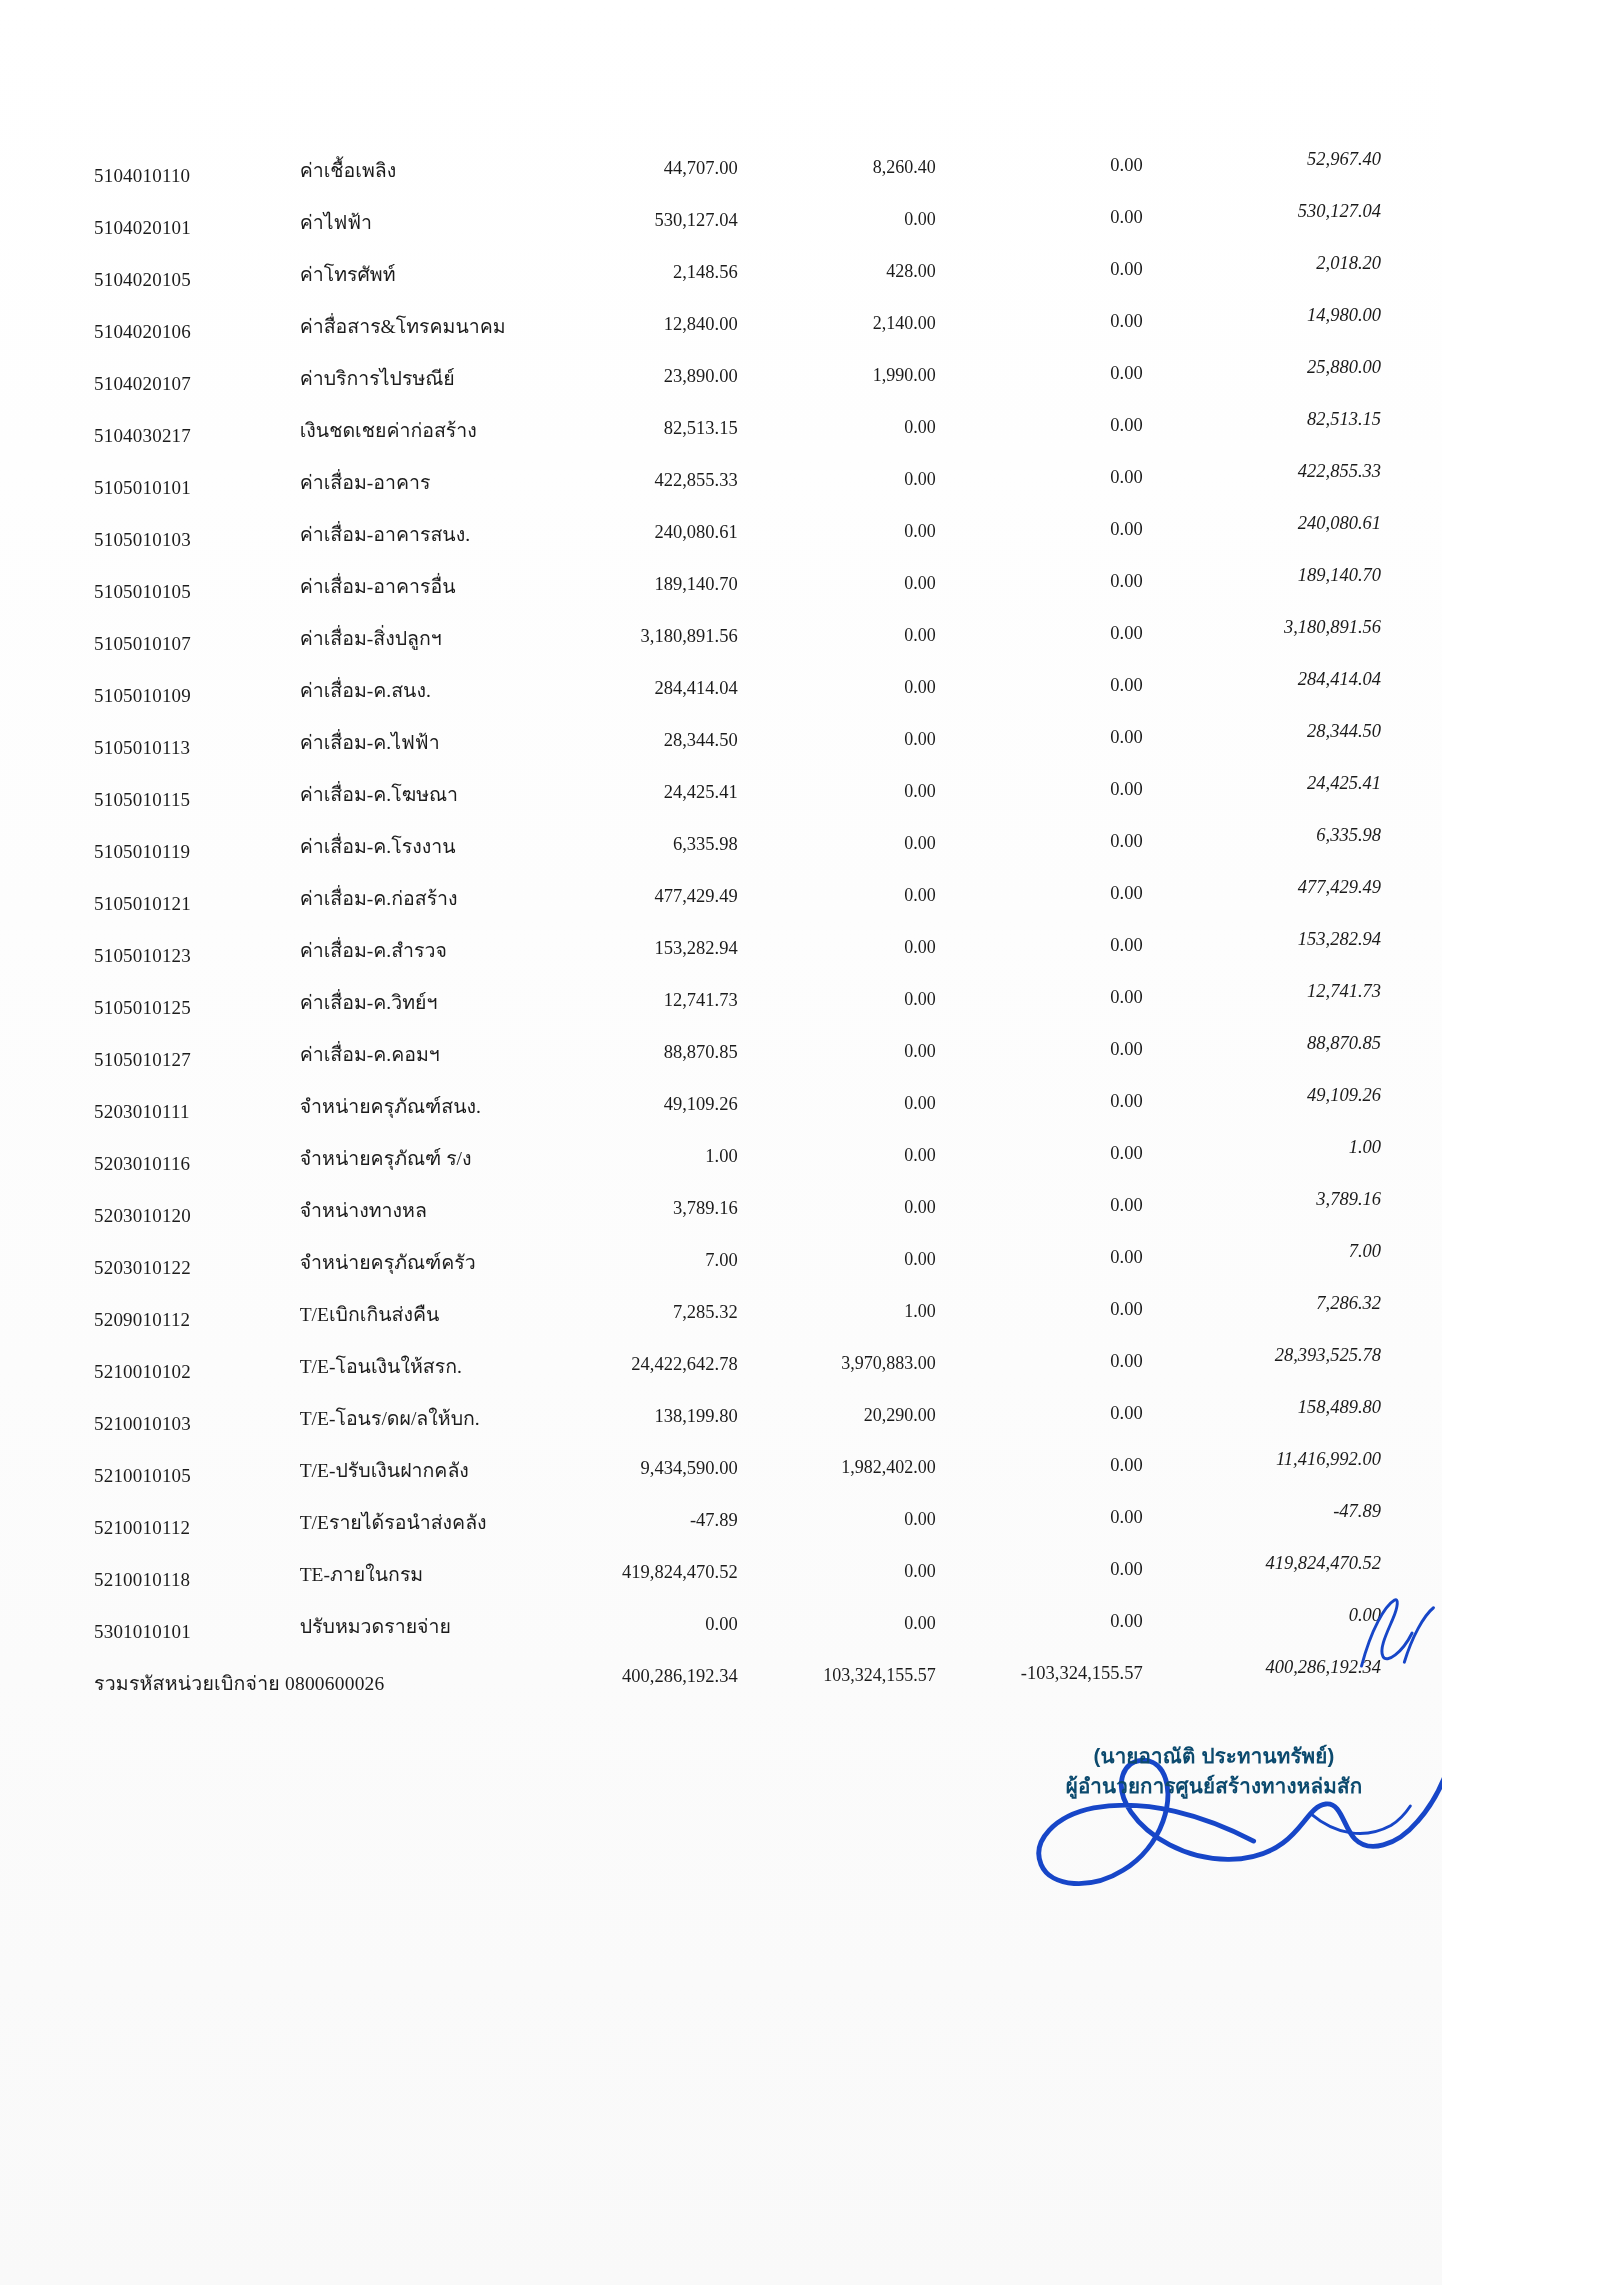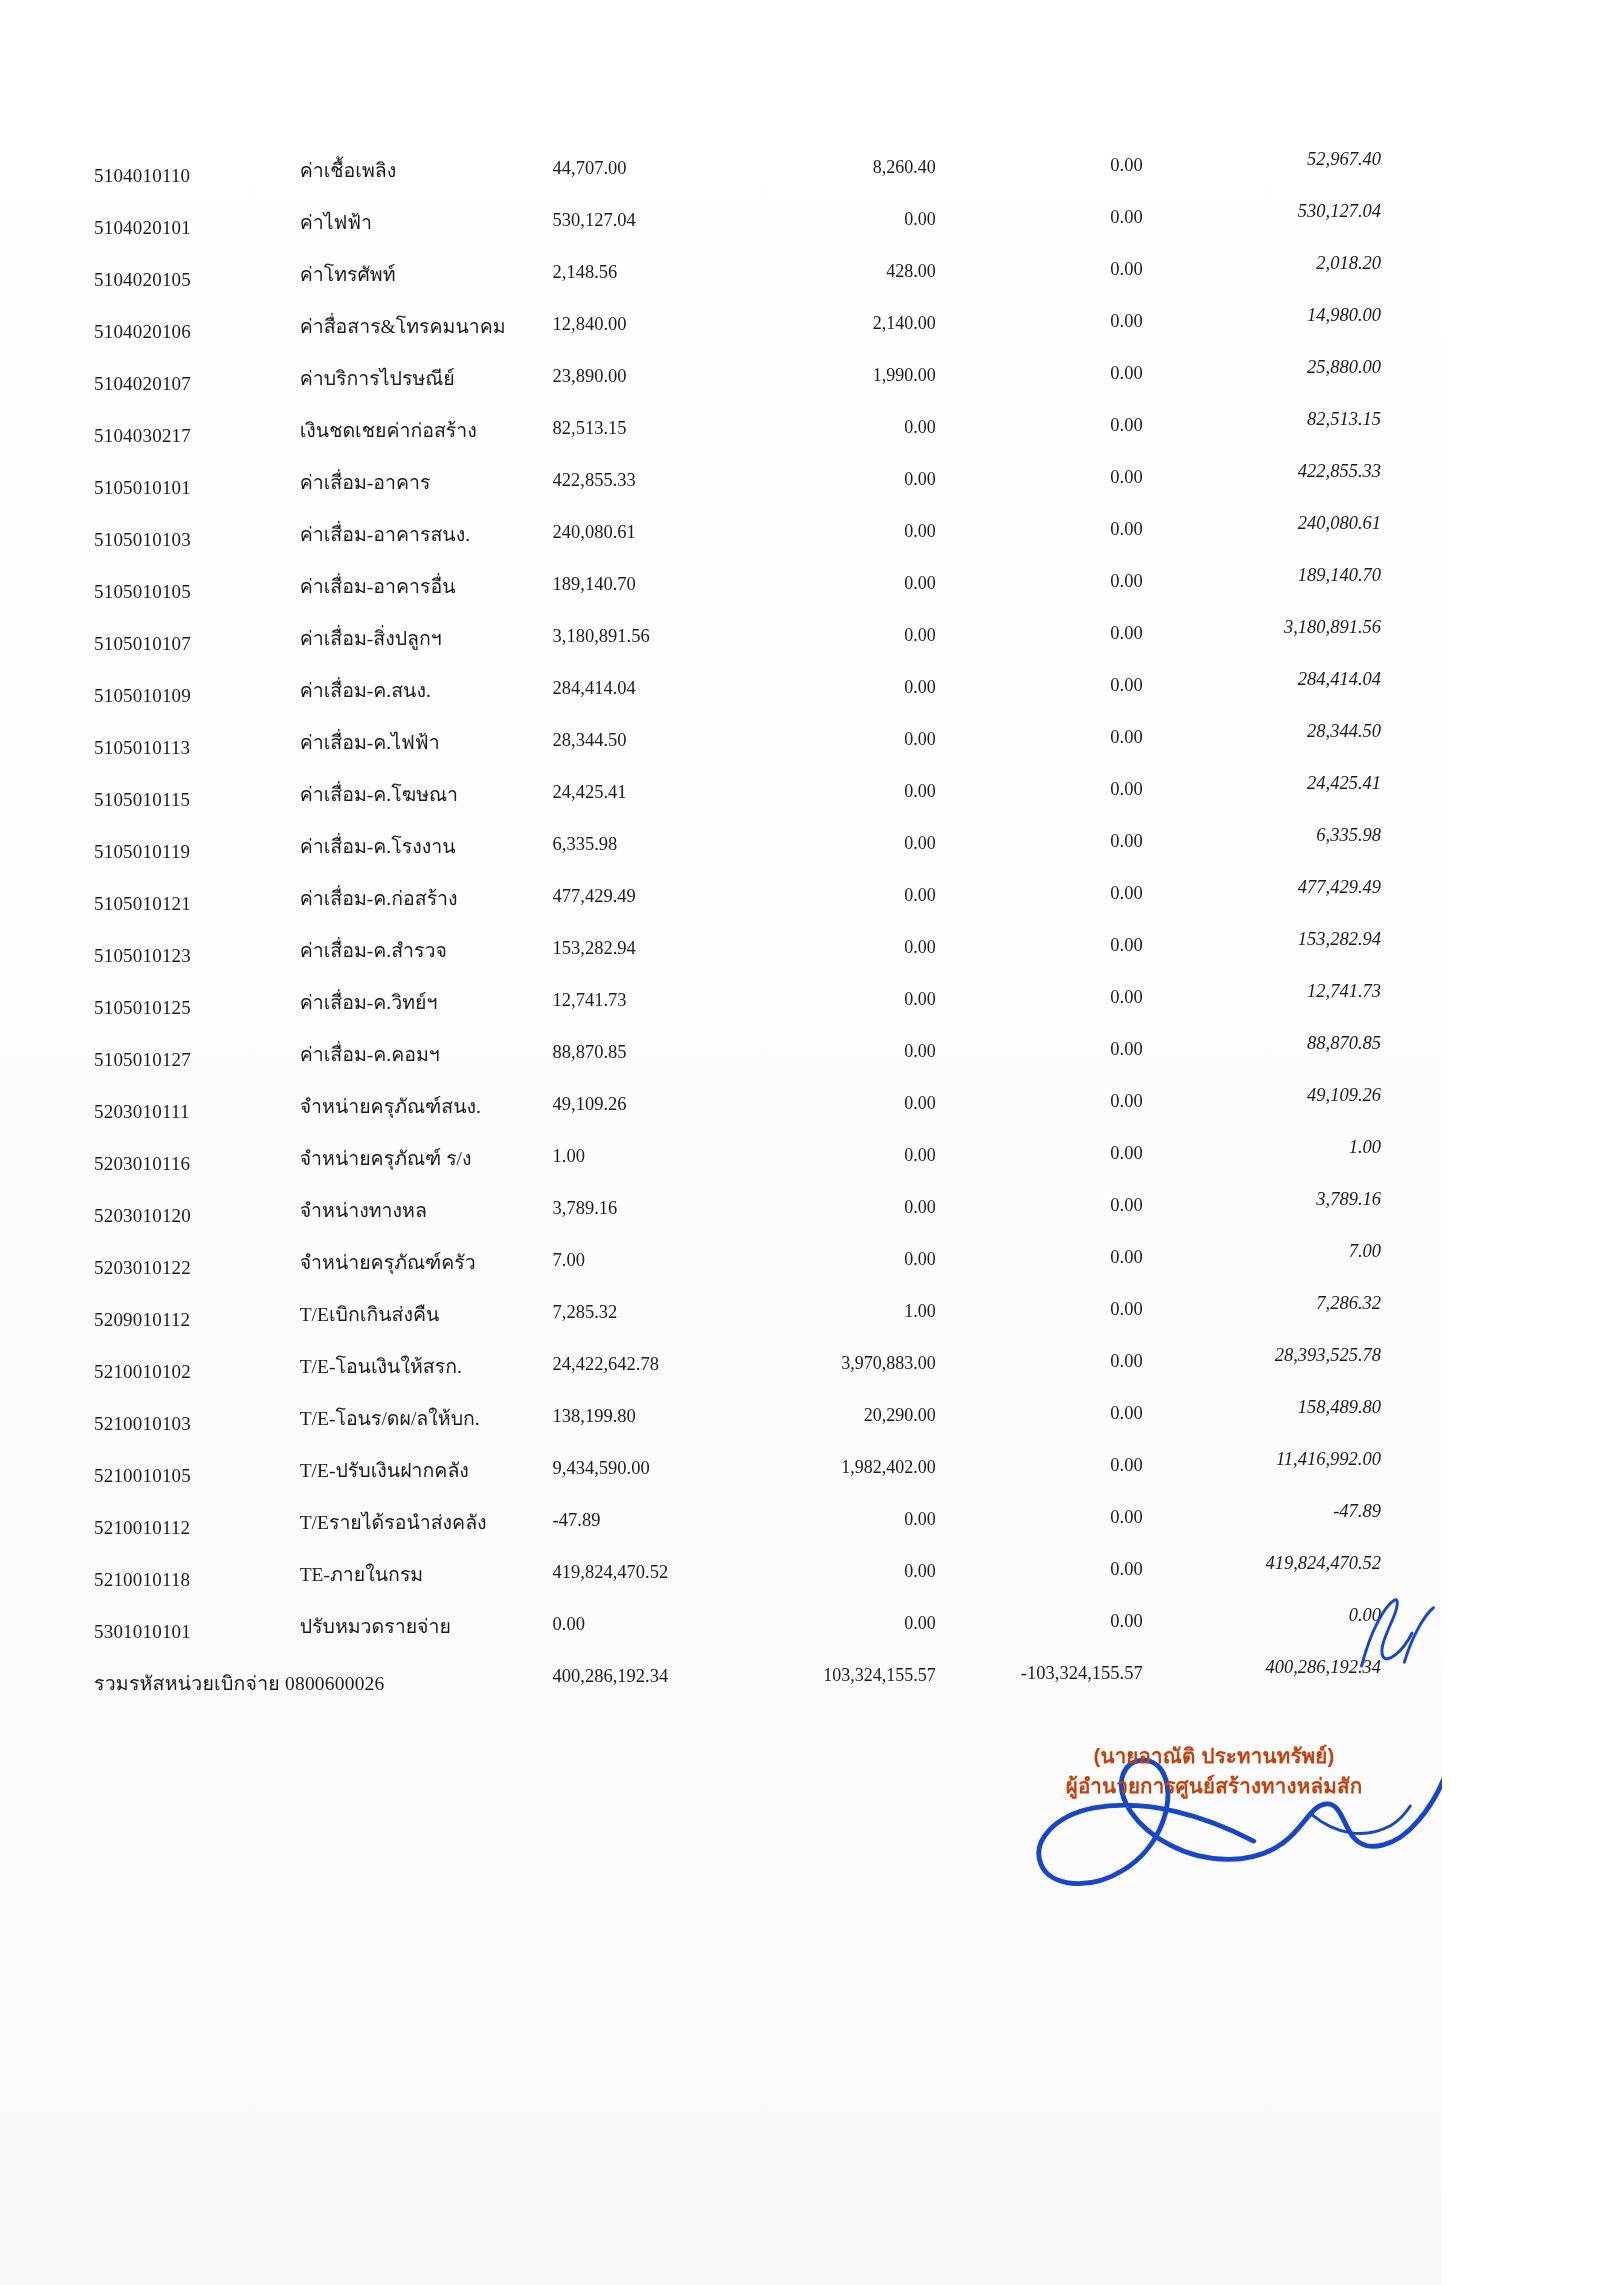--- a/index.html
+++ b/index.html
@@ -55,21 +55,21 @@
     font-size: 19px;
     letter-spacing: 0.2px;
     transform: translateY(5.9px);
   }
   .c-name {
     width: 263px;
     font-size: 19.5px;
   }
   .c-num {
     width: 200px;
-    text-align: left;
+    text-align: right;
     font-size: 18.5px;
     padding-right: 17.6px !important;
   }
   .c-num2 {
     width: 195px;
     text-align: right;
     font-size: 18px;
     padding-right: 29px !important;
   }
   .c-num3 {
@@ -100,21 +100,21 @@
   }
 
   .signature-block {
     position: absolute;
     left: 985px;
     top: 1741px;
     width: 458px;
     text-align: center;
   }
   .sig-name, .sig-title {
-    color: #c2410c;
+    color: #0c4a6e;
     font-size: 20.5px;
     letter-spacing: 0.2px;
     line-height: 1.45;
     font-family: "Liberation Sans", "DejaVu Sans", sans-serif;
     font-weight: 700;
   }
   .sig-title { font-weight: 700; }
 
   .scribble {
     position: absolute;

